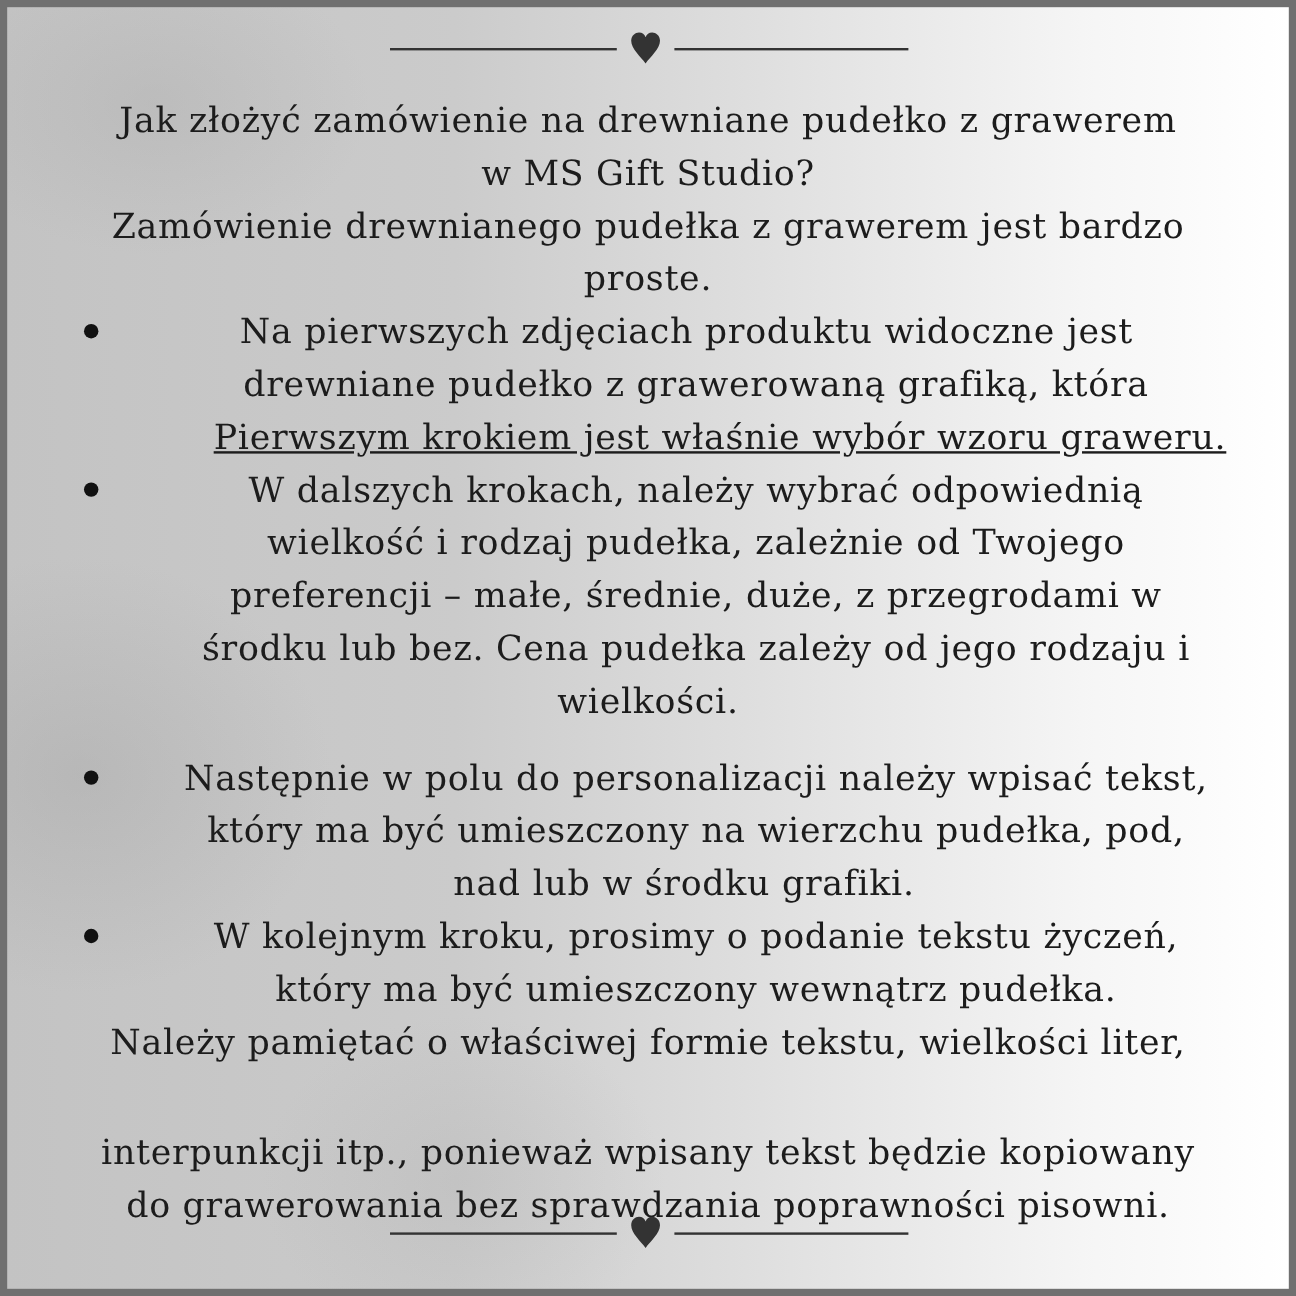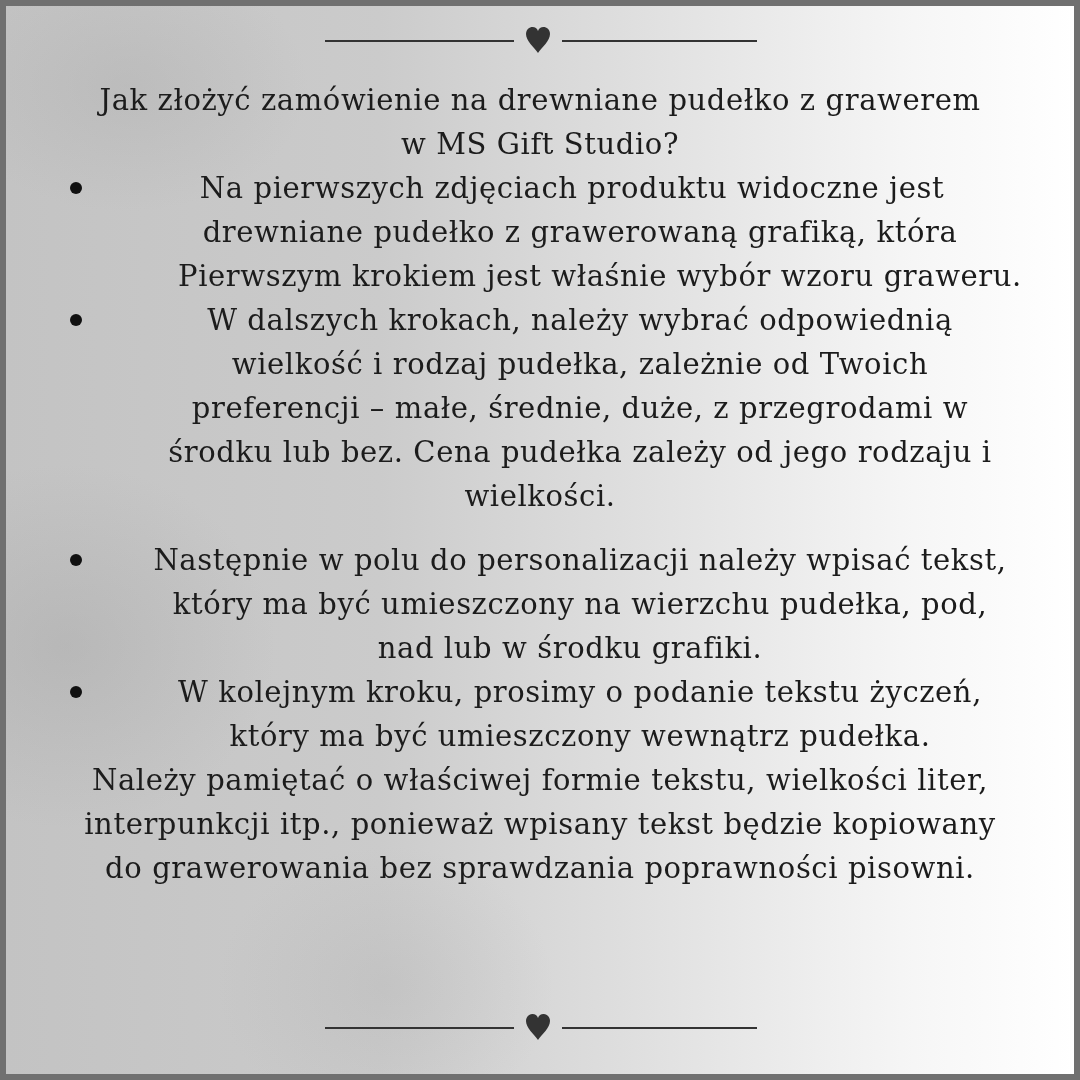--- a/index.html
+++ b/index.html
@@ -60,33 +60,37 @@
     <div class="line right"></div>
   </div>
 
   <div class="content">
 
     <div>
       <span class="line-text" style="display: block;">Jak złożyć zamówienie na drewniane pudełko z grawerem</span>
       <span class="line-text" style="display: block;">w MS Gift Studio?</span>
     </div>
 
+    <div>
+      <span class="line-text" style="display: block;">Zamówienie drewnianego pudełka z grawerem jest bardzo</span>
+      <span class="line-text" style="display: block;">proste.</span>
+    </div>
 
     <div>
       <div class="bullet-item">
         <span class="bullet"></span>
         <span class="line-text" style="padding-left: 80px; box-sizing: border-box; padding-right: 16px; display: block;">Na pierwszych zdjęciach produktu widoczne jest</span>
         <span class="line-text" style="padding-left: 80px; box-sizing: border-box; display: block;">drewniane pudełko z grawerowaną grafiką, która</span>
-        <span class="line-text" style="padding-left: 120px; box-sizing: border-box; display: block;">Pierwszym krokiem jest właśnie wybór wzoru graweru.</span>
+        <span class="line-text" style="padding-left: 120px; box-sizing: border-box; display: block; text-decoration: underline;">Pierwszym krokiem jest właśnie wybór wzoru graweru.</span>
       </div>
 
       <div class="bullet-item">
         <span class="bullet"></span>
         <span class="line-text" style="padding-left: 80px; box-sizing: border-box; display: block;">W dalszych krokach, należy wybrać odpowiednią</span>
-        <span class="line-text" style="padding-left: 80px; box-sizing: border-box; display: block;">wielkość i rodzaj pudełka, zależnie od Twoich</span>
+        <span class="line-text" style="padding-left: 80px; box-sizing: border-box; display: block;">wielkość i rodzaj pudełka, zależnie od Twojego</span>
         <span class="line-text" style="padding-left: 80px; box-sizing: border-box; display: block;">preferencji – małe, średnie, duże, z przegrodami w</span>
         <span class="line-text" style="padding-left: 80px; box-sizing: border-box; display: block;">środku lub bez. Cena pudełka zależy od jego rodzaju i</span>
         <span class="line-text" style="box-sizing: border-box; display: block;">wielkości.</span>
       </div>
 
       <div class="bullet-item">
         <span class="bullet"></span>
         <span class="line-text" style="padding-left: 80px; box-sizing: border-box; display: block; margin-top: 20px;">Następnie w polu do personalizacji należy wpisać tekst,</span>
         <span class="line-text" style="padding-left: 80px; box-sizing: border-box; display: block;">który ma być umieszczony na wierzchu pudełka, pod,</span>
         <span class="line-text" style="padding-left: 60px; box-sizing: border-box; display: block;">nad lub w środku grafiki.</span>
@@ -94,21 +98,21 @@
 
       <div class="bullet-item">
         <span class="bullet"></span>
         <span class="line-text" style="padding-left: 80px; box-sizing: border-box; display: block;">W kolejnym kroku, prosimy o podanie tekstu życzeń,</span>
         <span class="line-text" style="padding-left: 80px; box-sizing: border-box; display: block;">który ma być umieszczony wewnątrz pudełka.</span>
       </div>
     </div>
 
     <div>
       <span class="line-text" style="display: block;">Należy pamiętać o właściwej formie tekstu, wielkości liter,</span>
-      <span class="line-text" style="display: block;">interpunkcji itp., ponieważ wpisany tekst będzie kopiowany</span>
+      <span class="line-text" style="display: block; margin-top: 48px;">interpunkcji itp., ponieważ wpisany tekst będzie kopiowany</span>
       <span class="line-text" style="display: block;">do grawerowania bez sprawdzania poprawności pisowni.</span>
     </div>
   </div>
 
   <div class="divider bottom">
     <div class="line left"></div>
     <svg class="heart" viewBox="0 0 26 28">
       <path d="M13 27 C 9 21, 1 15, 1 8 C 1 3.5, 4.5 1, 7.5 1 C 10.2 1, 12.2 2.6, 13 5 C 13.8 2.6, 15.8 1, 18.5 1 C 21.5 1, 25 3.5, 25 8 C 25 15, 17 21, 13 27 Z" fill="#333333"></path>
     </svg>
     <div class="line right"></div>

